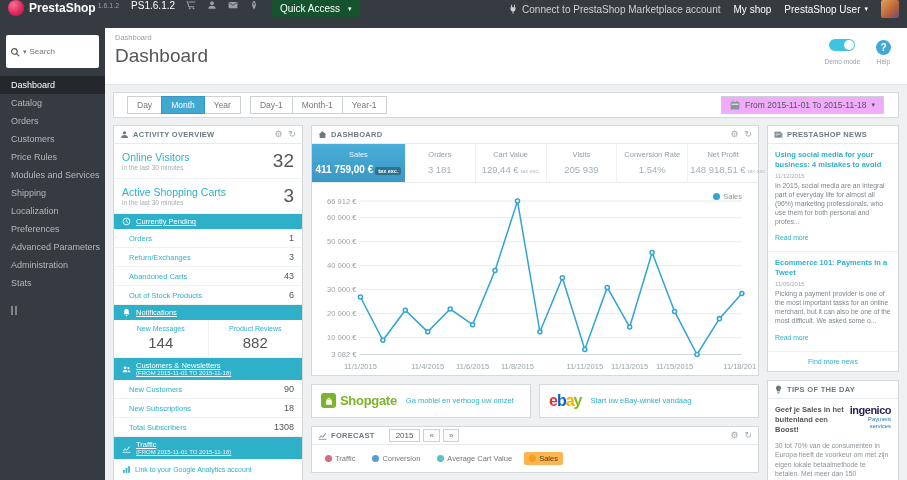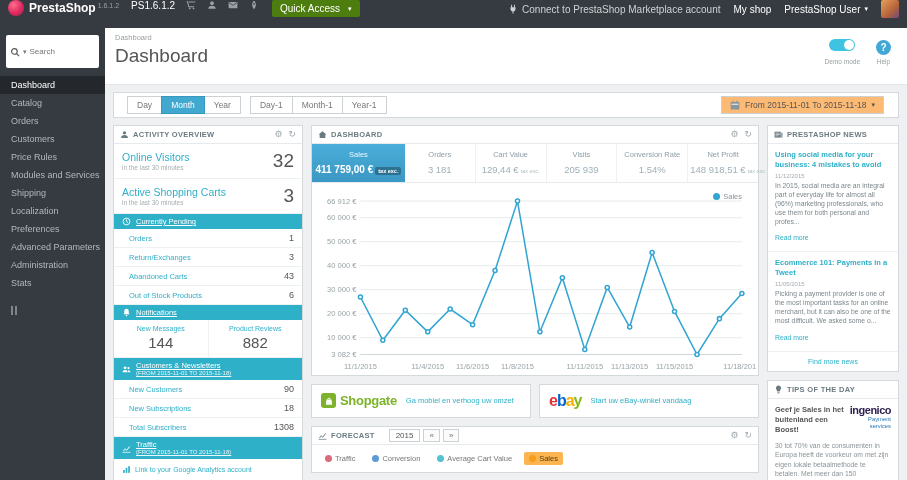--- a/index.html
+++ b/index.html
@@ -7,21 +7,21 @@
 a{text-decoration:none;cursor:pointer;}
 .ic{width:10px;height:10px;display:inline-block;vertical-align:middle;flex:none;}
 
 .topbar{height:28px;background:var(--topbar,#363a41);display:flex;align-items:flex-start;color:#cfd2d4;font-size:10px;position:relative;z-index:9;}
 .logo-circle{width:16px;height:16px;border-radius:50%;background:radial-gradient(circle at 35% 30%,#ff6d8e,#dd2a5f 55%,#a81c49);display:inline-block;margin:0 5px 0 8px;flex:none;}
 .brand{display:flex;align-items:center;}
 .brand-name{color:#fff;font-size:12px;font-weight:bold;}
 .brand-ver{color:#9da1a5;font-size:7px;margin-left:2px;position:relative;top:-3px;}
 .shop-version{color:#fff;margin-left:12px;}
 .tb-icon{margin-left:11px;color:#9aa0a5;display:inline-flex;}
-.quick-access{color:#fff;margin-left:13px;background:#4d7c0f;padding:3px 8px;border-radius:2px;display:flex;gap:8px;align-items:center;}
+.quick-access{color:#fff;margin-left:13px;background:#14532d;padding:3px 8px;border-radius:2px;display:flex;gap:8px;align-items:center;}
 .caret{font-size:7px;}
 .tb-right{margin-left:auto;display:flex;align-items:center;gap:13px;padding-right:8px;}
 .tb-link{color:#cfd2d4;display:flex;align-items:center;gap:4px;}
 .tb-link.white{color:#fff;}
 .avatar{width:18px;height:18px;border-radius:2px;background:linear-gradient(135deg,#e8a15a,#b5633a 60%,#6e4a7e);display:inline-block;}
 
 .sidebar{position:absolute;top:28px;left:0;width:105px;height:452px;background:var(--topbar,#363a41);}
 .side-search{margin:7px 6px 8px;background:#fff;border-radius:2px;height:33px;display:flex;align-items:center;padding:0 4px;gap:3px;color:#555;}
 .side-search .caret{color:#777;}
 .side-search input{border:0;outline:0;width:54px;font-size:8px;color:#555;font-family:inherit;background:transparent;}
@@ -37,21 +37,21 @@
 .head-right{position:absolute;right:16px;top:9px;display:flex;gap:16px;align-items:flex-start;text-align:center;}
 .mini-lbl{font-size:6.5px;color:#98a0a4;display:block;margin-top:3px;}
 .toggle{width:26px;height:12px;border-radius:7px;background:#3ec4e0;display:inline-block;position:relative;cursor:pointer;}
 .toggle::after{content:"";position:absolute;right:1px;top:1px;width:10px;height:10px;border-radius:50%;background:#fff;}
 .help-circle{width:15px;height:15px;border-radius:50%;background:#43a7d5;color:#fff;font-size:10px;font-weight:bold;display:inline-flex;align-items:center;justify-content:center;cursor:pointer;}
 
 .filter-bar{margin:7px 8px;background:#fff;border:1px solid #d4d9db;height:26px;display:flex;align-items:center;padding:0 14px;gap:10px;flex:none;}
 .btn-group{display:flex;}
 .fbtn{font-size:8.5px;color:#777;background:#fff;border:1px solid #ccd2d4;padding:3px 9px;margin-left:-1px;cursor:pointer;font-family:inherit;}
 .fbtn.active{background:var(--blue,#41a8d0);border-color:#3797bd;color:#fff;position:relative;}
-.date-range{margin-left:auto;font-size:8.5px;color:#555;display:flex;align-items:center;gap:5px;border:1px solid #ccd2d4;padding:3px 8px;background:#fdba74;cursor:pointer;}
+.date-range{margin-left:auto;font-size:8.5px;color:#555;display:flex;align-items:center;gap:5px;border:1px solid #ccd2d4;padding:3px 8px;background:#f0abfc;cursor:pointer;}
 .date-range .ic{color:#8a969b;}
 
 .cols{flex:1;display:flex;gap:8px;padding:0 8px;align-items:flex-start;overflow:hidden;}
 .col-left{width:190px;flex:none;}
 .col-mid{flex:1;min-width:0;}
 .col-right{width:132px;flex:none;}
 .panel{background:#fff;border:1px solid #d4d9db;margin-bottom:8px;}
 .panel-hd{height:18px;display:flex;align-items:center;gap:4px;padding:0 6px;border-bottom:1px solid #e7eaec;color:#6b7a80;}
 .panel-title{font-size:7.5px;font-weight:bold;letter-spacing:.3px;}
 .hd-icons{margin-left:auto;display:flex;gap:6px;color:#9fa8ac;font-size:9px;line-height:1;}

